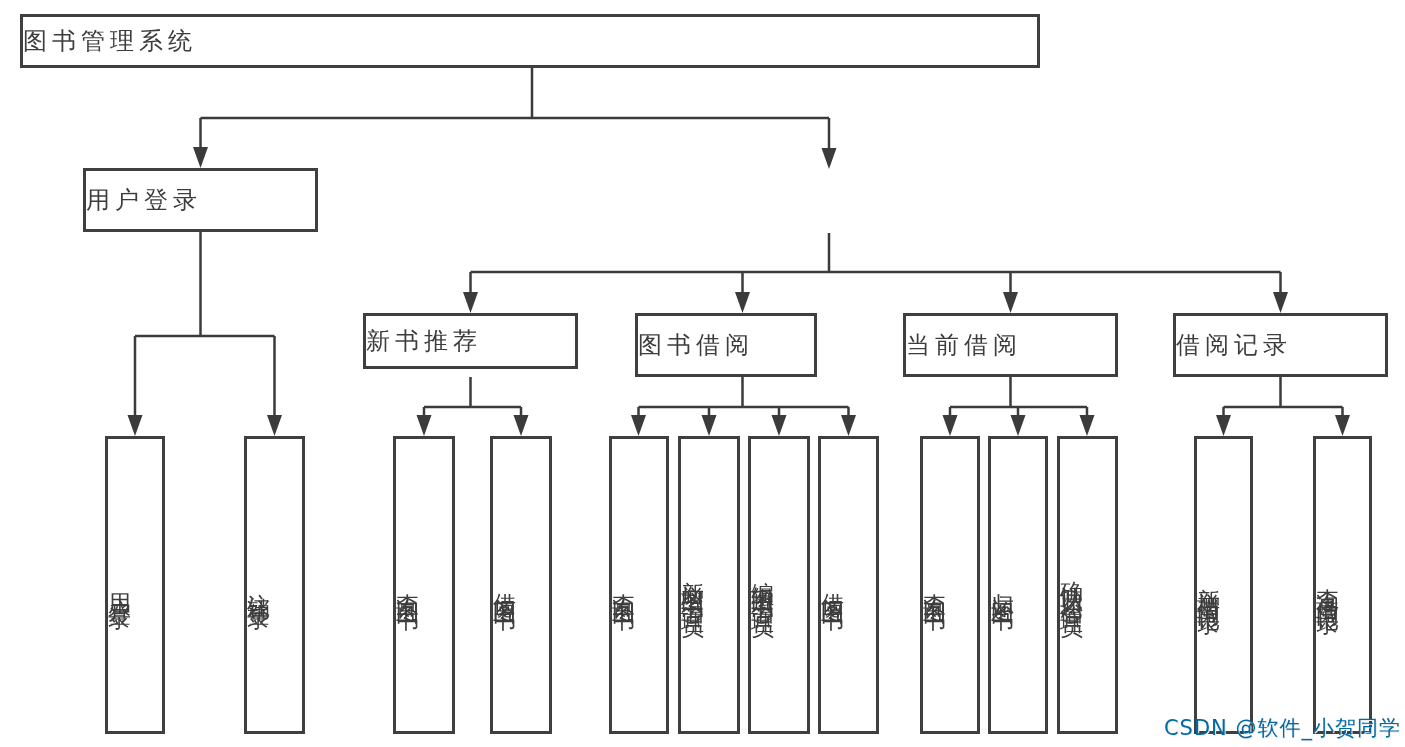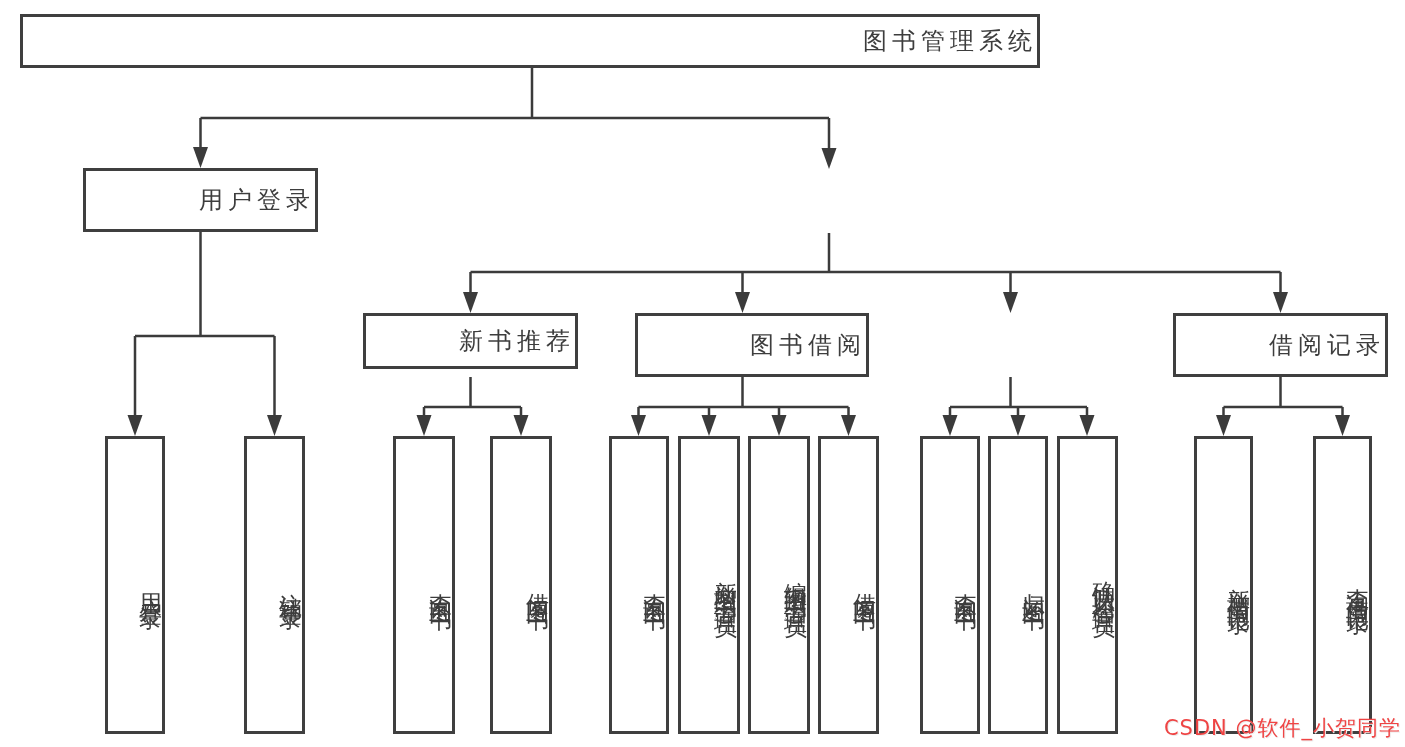--- a/index.html
+++ b/index.html
@@ -11,21 +11,21 @@
     font-family:"DejaVu Sans","Liberation Sans",sans-serif;
   }
   #connectors{position:absolute;left:0;top:0;z-index:1;}
   .node{
     position:absolute;
     box-sizing:border-box;
     background:#ffffff;
     border:3px solid #3f3f3f;
     display:flex;
     align-items:center;
-    justify-content:flex-end;
+    justify-content:flex-start;
     color:#3d3d3d;
     z-index:2;
   }
   .node.h span{
     font-size:24px;
     letter-spacing:5px;
     white-space:nowrap;
     line-height:1;
   }
   .node.v span{
@@ -36,21 +36,21 @@
     line-height:1;
     white-space:nowrap;
   }
   .watermark{
     position:absolute;
     right:4px;
     bottom:5px;
     z-index:3;
     font-size:21px;
     letter-spacing:1px;
-    color:#ef4444;
+    color:#0369a1;
     text-shadow:1px 1px 0 #ececec;
     white-space:nowrap;
   }
 </style>
 </head>
 <body>
 
 <div class="canvas">
 
   <svg id="connectors" width="1405" height="747">
@@ -80,22 +80,25 @@
     <span>图书管理系统</span>
   </div>
 
   <div class="node h" style="left:83px;top:168px;width:235px;height:64px">
     <span>用户登录</span>
   </div>
 
   <div class="node h" style="left:363px;top:313px;width:215px;height:56px">
     <span>新书推荐</span>
   </div>
-  <div class="node h" style="left:635px;top:313px;width:234px;height:64px">
+  <div class="node h" style="left:635px;top:313px;width:182px;height:64px">
     <span>图书借阅</span>
+  </div>
+  <div class="node h" style="left:903px;top:313px;width:215px;height:64px">
+    <span>当前借阅</span>
   </div>
   <div class="node h" style="left:1173px;top:313px;width:215px;height:64px">
     <span>借阅记录</span>
   </div>
 
   <div class="node v" style="left:105px;top:436px;width:60px;height:298px">
     <span>用户登录</span>
   </div>
   <div class="node v" style="left:244px;top:436px;width:61px;height:298px">
     <span>注销登录</span>

